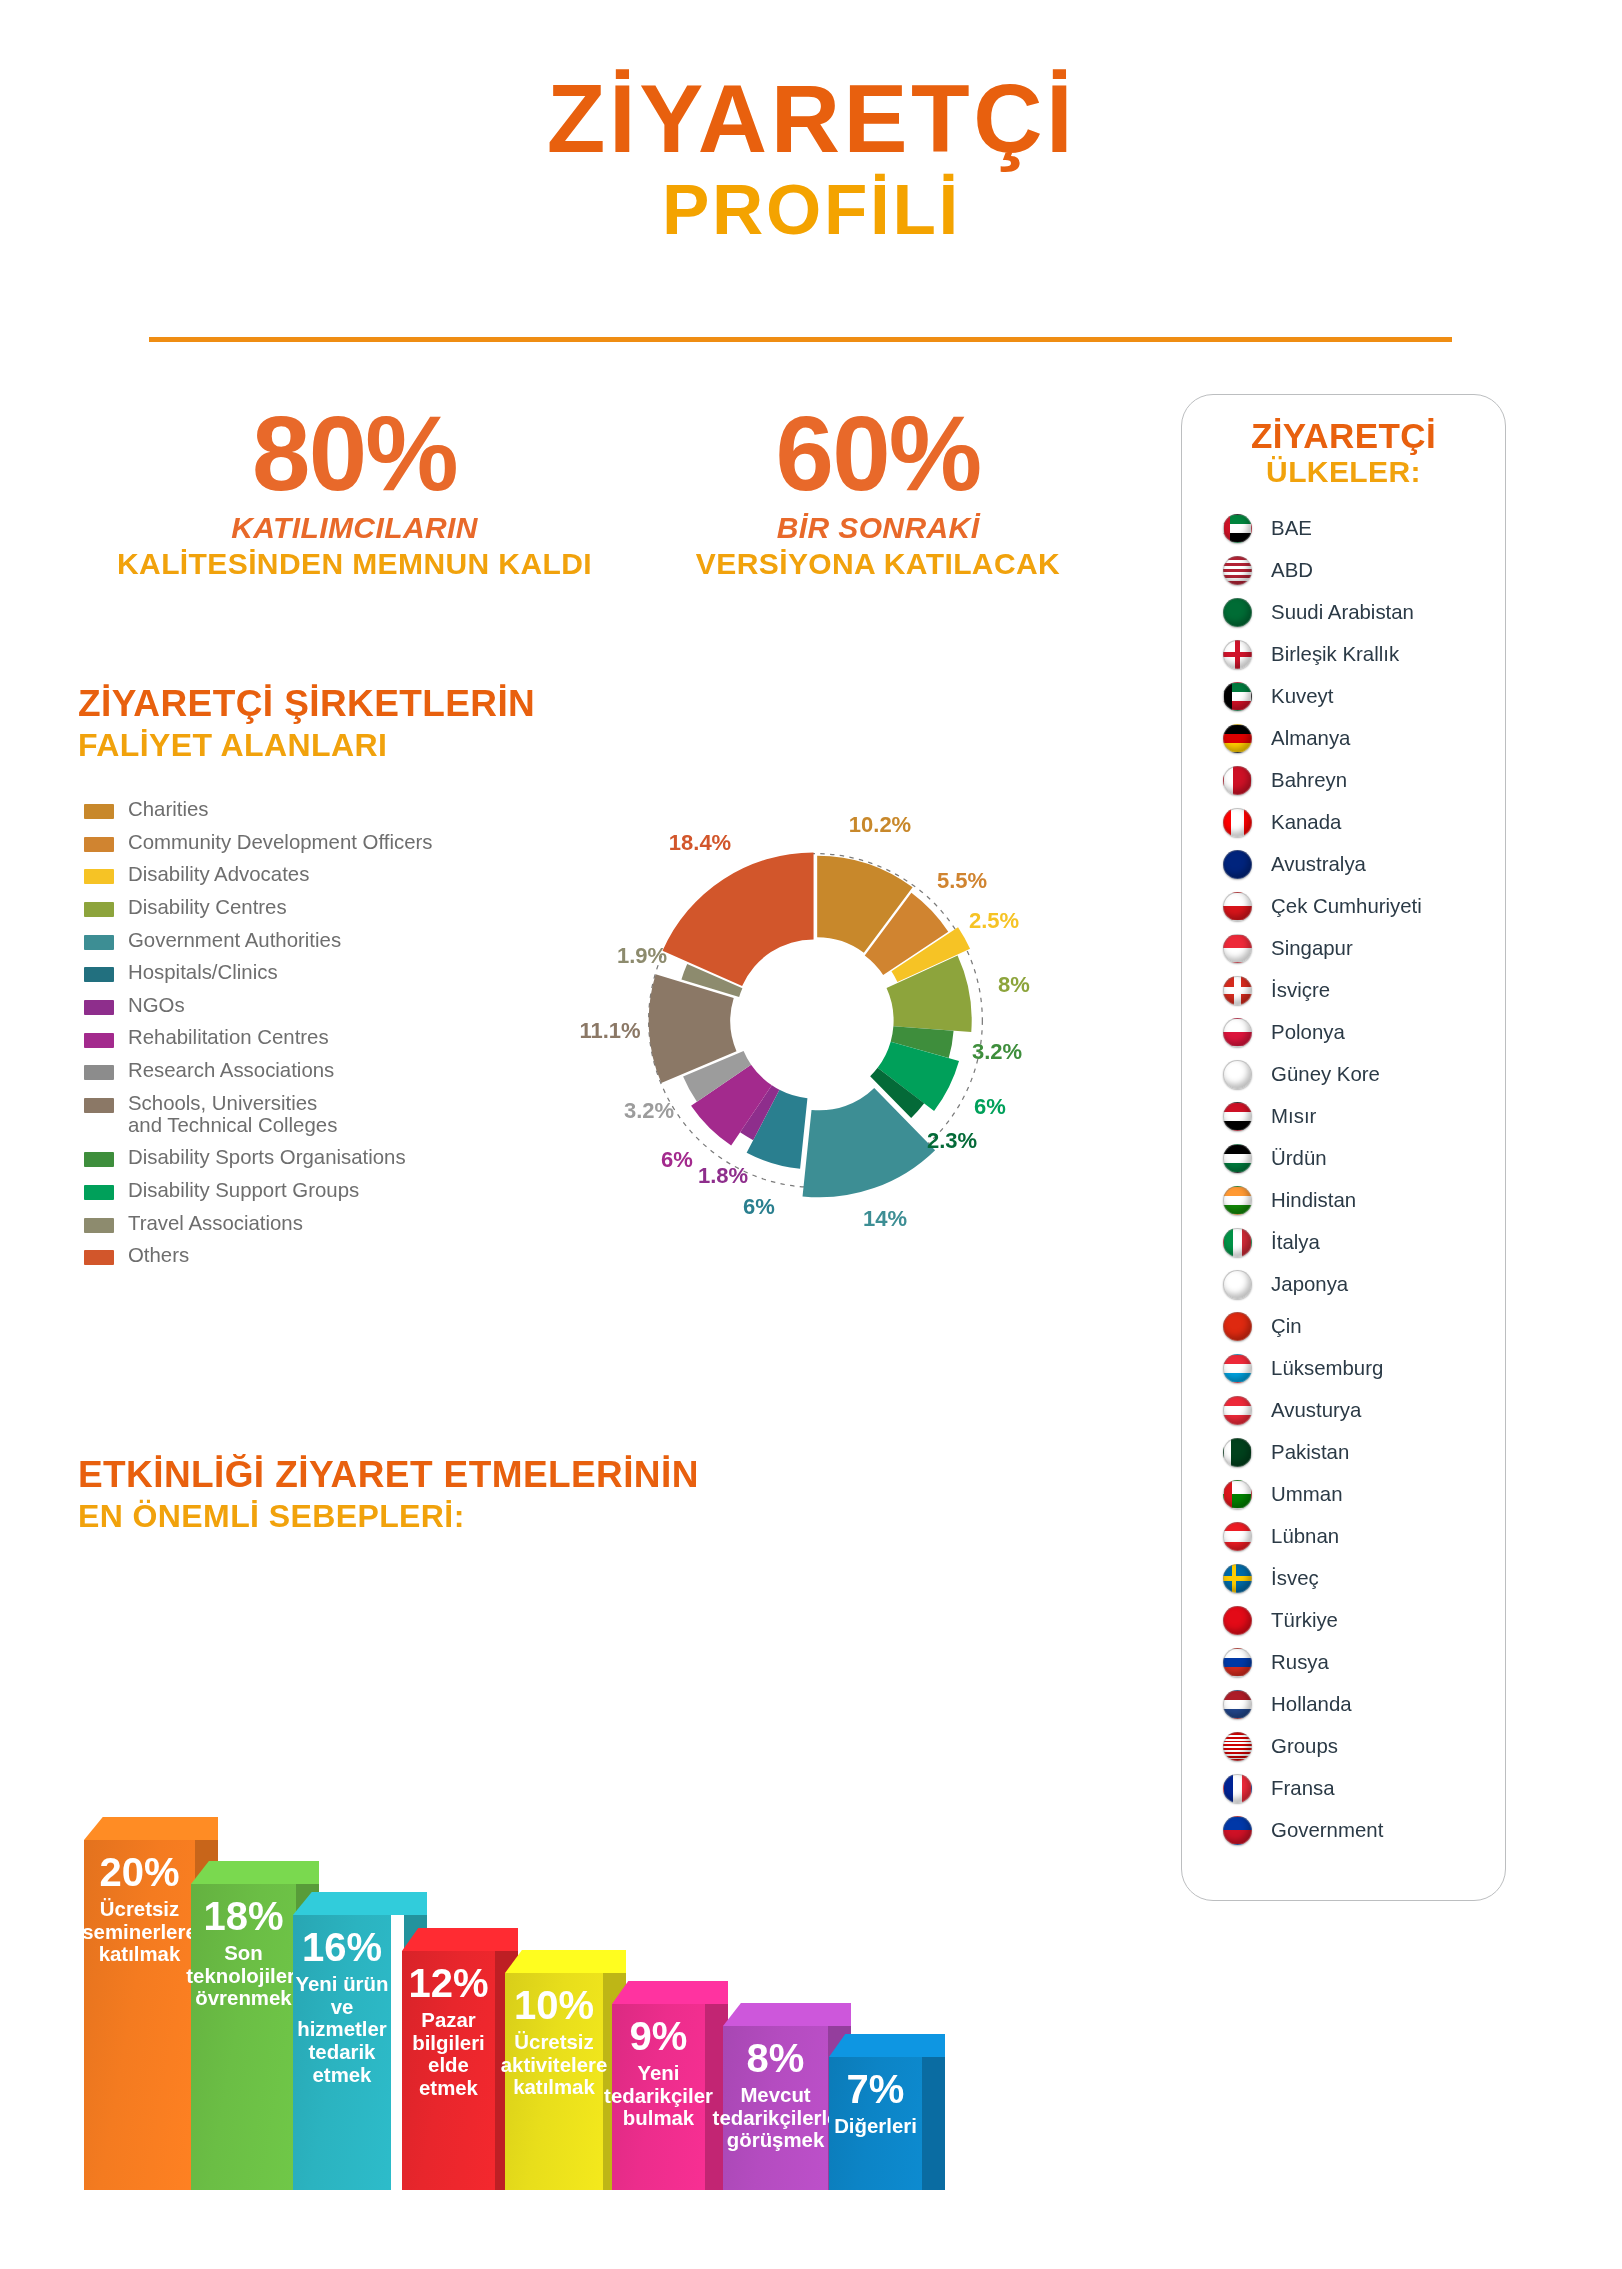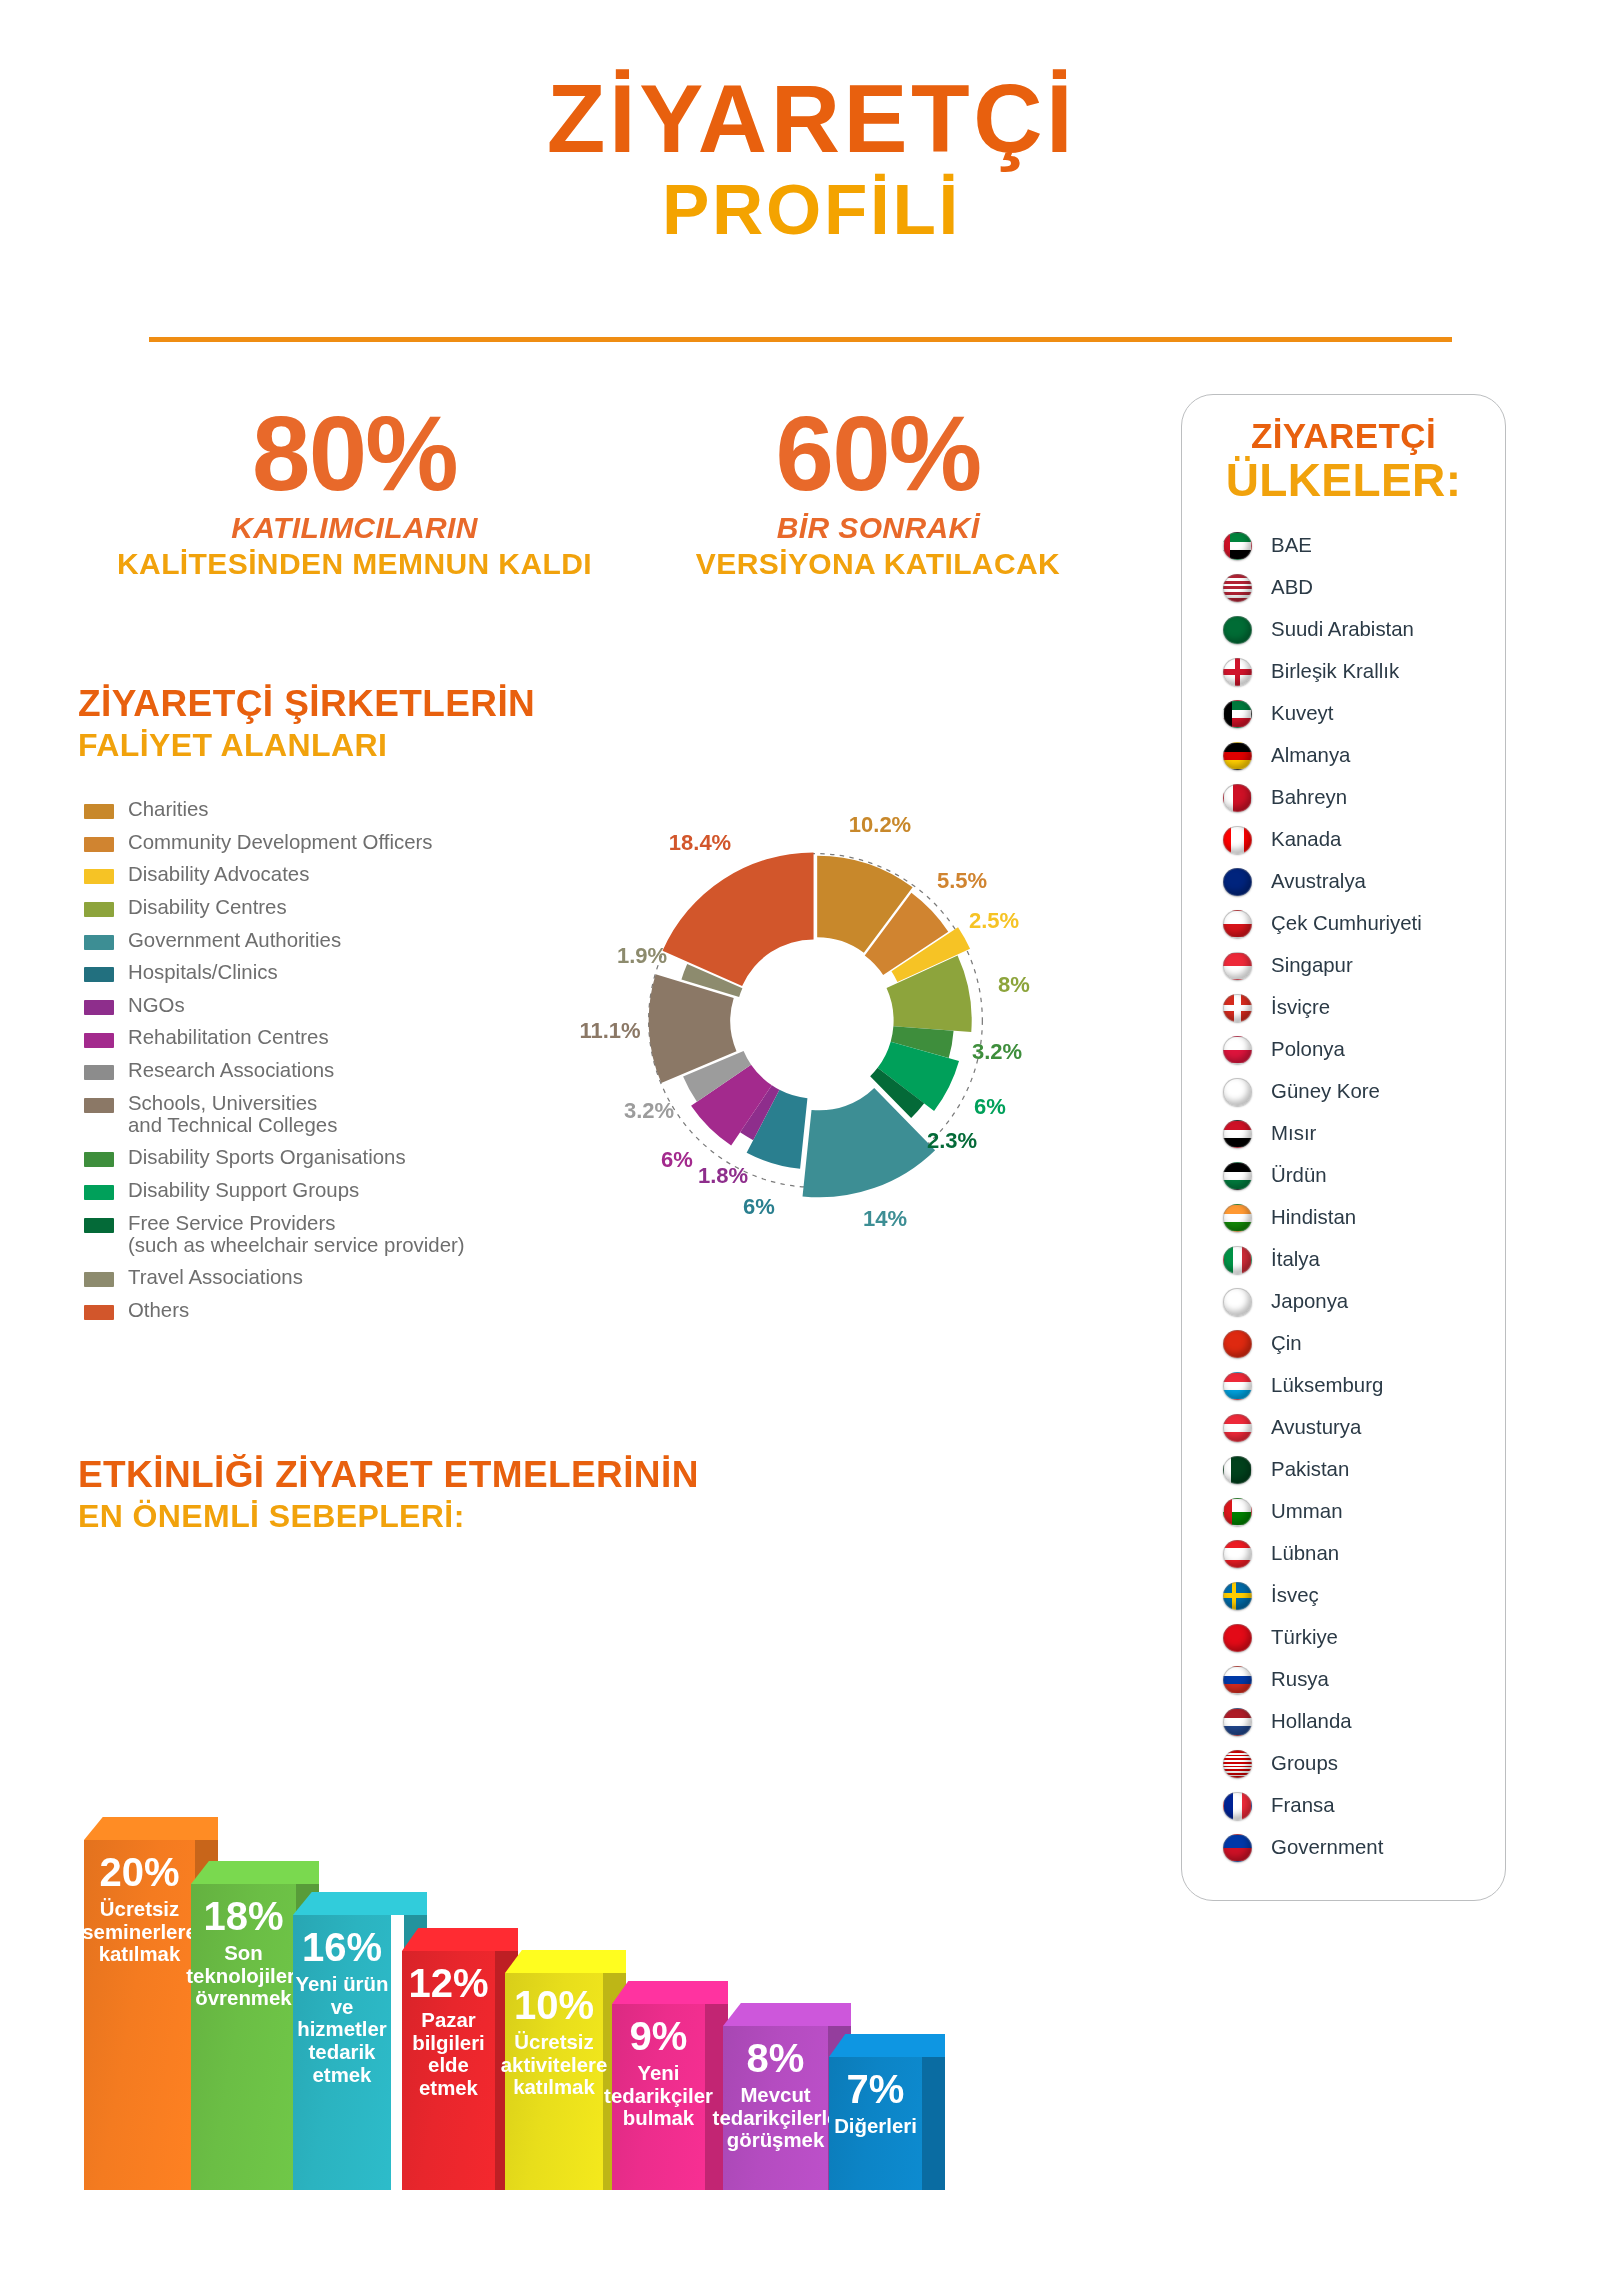--- a/index.html
+++ b/index.html
@@ -47,21 +47,21 @@
              justify-content:flex-start;box-sizing:border-box;padding-top:12.4px;}
   .bar .top{position:absolute;left:0;width:100%;}
   .bar .pct{font-size:40px;font-weight:bold;color:#ffffff;line-height:1;}
   .bar .cap{font-size:20.4px;font-weight:bold;color:#ffffff;line-height:1.12;text-align:center;margin-top:5.3px;}
 
   
   #country-panel{position:absolute;left:1181px;top:394px;width:325px;height:1507px;
                  border:1.8px solid #BCBEC0;border-radius:32px;background:#fff;box-sizing:border-box;}
   #country-title{text-align:center;padding-top:23px;}
   #country-title .t1{font-size:35px;font-weight:bold;color:#E8600E;letter-spacing:0.4px;line-height:1.05;}
-  #country-title .t2{font-size:46px;font-weight:bold;color:#F1A20C;letter-spacing:0.4px;line-height:1.1;text-align:center;}
+  #country-title .t2{font-size:30px;font-weight:bold;color:#F1A20C;letter-spacing:0.4px;line-height:1.1;text-align:center;}
   #country-list{margin-top:19.5px;padding-left:41px;}
   .c-row{display:flex;align-items:center;height:42px;}
   .c-flag{width:26.6px;height:26.6px;border-radius:50%;flex:0 0 26.6px;margin-right:19.5px;
           box-shadow:inset -2.7px -3.5px 6.2px rgba(0,0,0,.28), 0 0.9px 1.8px rgba(0,0,0,.3);
           overflow:hidden;position:relative;border:0.9px solid rgba(120,120,120,.45);}
   .c-name{font-size:20.4px;color:#2B3A46;}
 </style>
 </head>
 <body>
 
@@ -130,24 +130,20 @@
         <span class="lg-sw" style="background: rgb(139, 120, 102);"></span>
         <span class="lg-tx">Schools, Universities<br>and Technical Colleges</span>
       </div>
       <div class="lg-row">
         <span class="lg-sw" style="background: rgb(62, 142, 60);"></span>
         <span class="lg-tx">Disability Sports Organisations</span>
       </div>
       <div class="lg-row">
         <span class="lg-sw" style="background: rgb(0, 160, 90);"></span>
         <span class="lg-tx">Disability Support Groups</span>
-      </div>
-      <div class="lg-row">
-        <span class="lg-sw" style="background: rgb(4, 106, 56);"></span>
-        <span class="lg-tx">Free Service Providers<br>(such as wheelchair service provider)</span>
       </div>
       <div class="lg-row">
         <span class="lg-sw" style="background: rgb(141, 139, 110);"></span>
         <span class="lg-tx">Travel Associations</span>
       </div>
       <div class="lg-row">
         <span class="lg-sw" style="background: rgb(210, 86, 43);"></span>
         <span class="lg-tx">Others</span>
       </div>
     </div>

